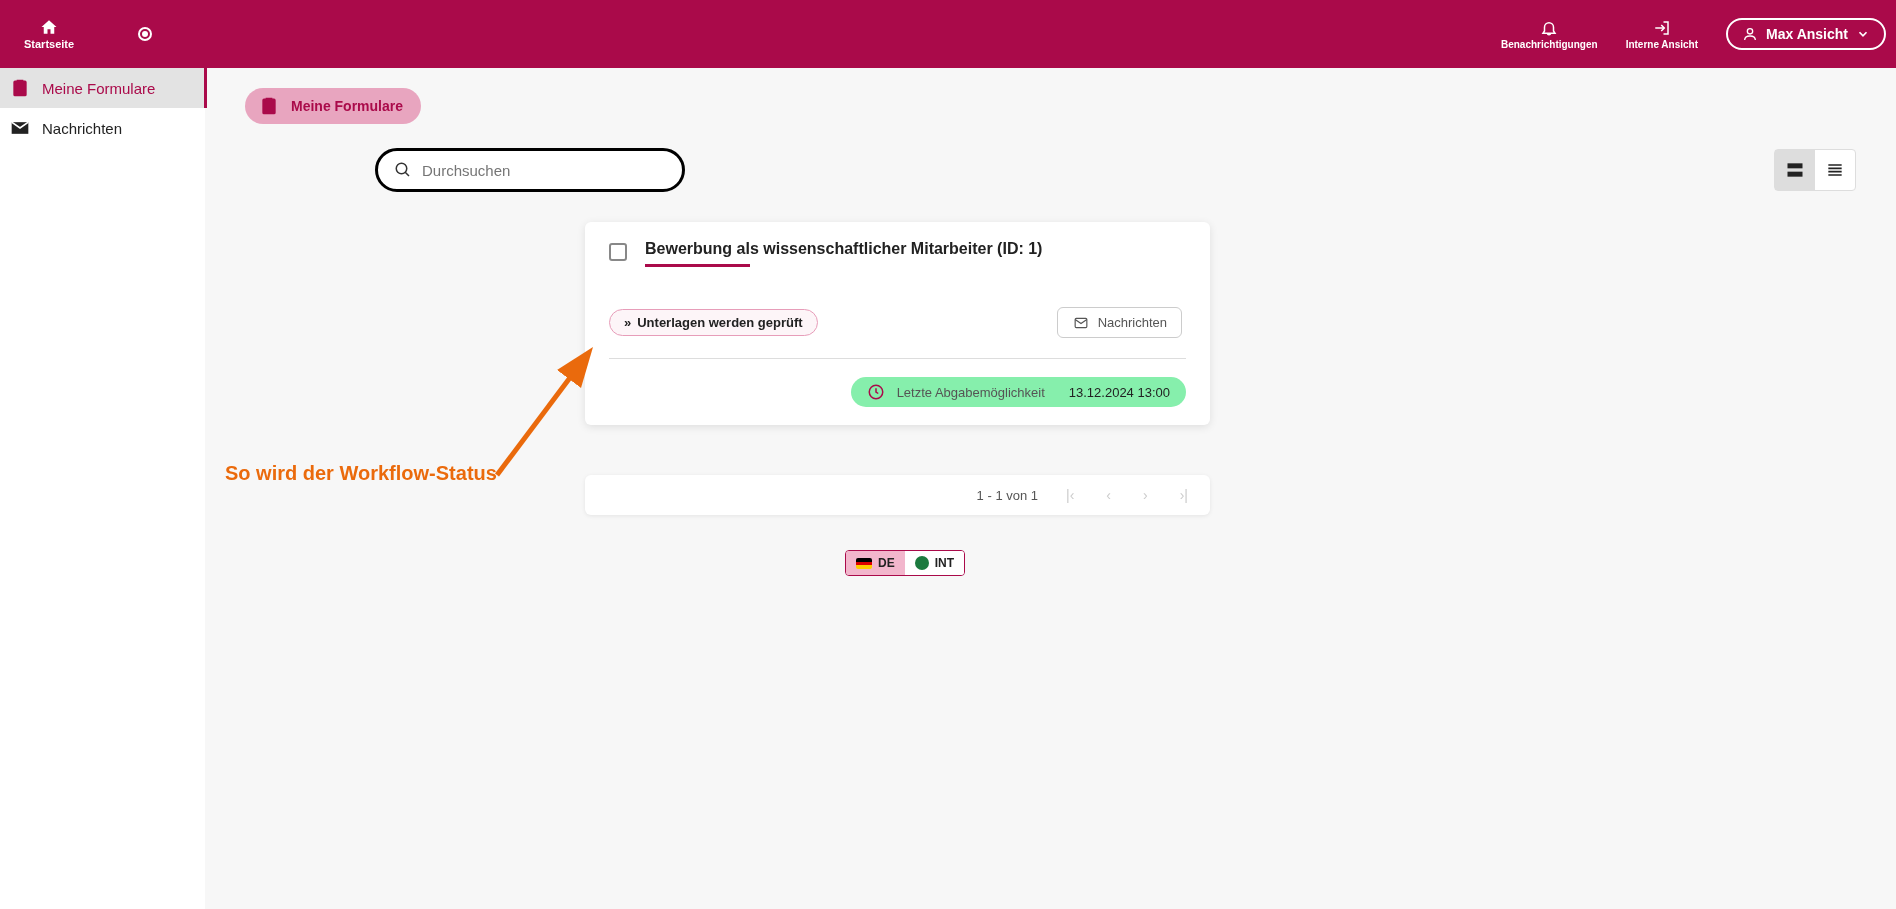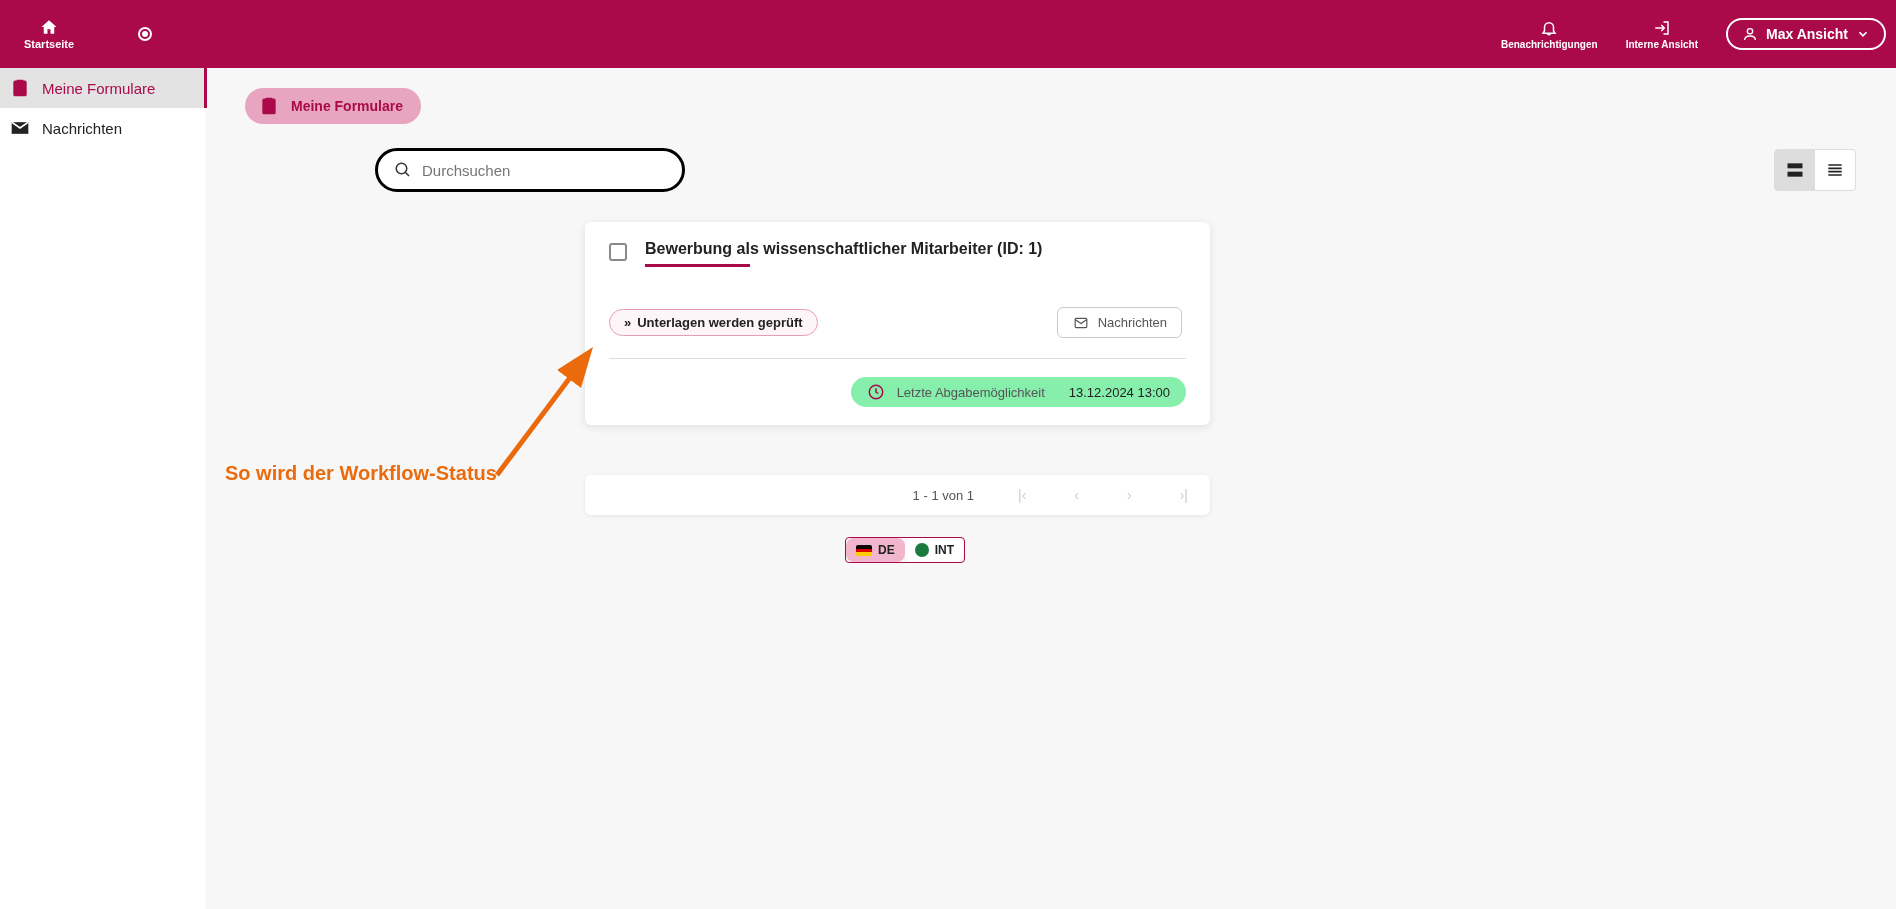--- a/index.html
+++ b/index.html
@@ -59,25 +59,25 @@
   .deadline-chip .lbl { color: #555; }
   .deadline-chip .val { font-weight: 400; margin-left: 12px; }
   .clock-icon svg { display: block; }
 
   
   .annotation { position: absolute; top: 390px; left: 20px; z-index: 5; pointer-events: none; }
   .arrow-svg { position: absolute; top: 275px; left: 270px; pointer-events: none; z-index: 6; }
   .anno-text { color: #ea6a0c; font-weight: 800; font-size: 20px; text-align: center; line-height: 1.55; text-shadow: 0 0 1px #fff; white-space: nowrap; }
 
   
-  .pagination { width: 625px; margin: 50px 0 0 340px; background: #fff; border-radius: 6px; box-shadow: 0 1px 4px rgba(0,0,0,0.08); height: 40px; display: flex; align-items: center; justify-content: flex-end; padding: 0 18px; gap: 40px; font-size: 13px; color: #555; }
+  .pagination { width: 625px; margin: 50px 0 13px 340px; background: #fff; border-radius: 6px; box-shadow: 0 1px 4px rgba(0,0,0,0.08); height: 40px; display: flex; align-items: center; justify-content: flex-end; padding: 0 18px; gap: 24px; font-size: 13px; color: #555; }
   .pg-btn { color: #ccc; cursor: pointer; padding: 4px; font-size: 14px; }
 
   .lang { display: inline-flex; margin: 22px 0 0 600px; border: 1px solid #aa0a4a; border-radius: 4px; overflow: hidden; }
-  .lang-btn { display: inline-flex; align-items: center; gap: 6px; padding: 5px 10px; font-size: 12px; font-weight: 700; background: #fff; cursor: pointer; border-radius: 8px; }
+  .lang-btn { display: inline-flex; align-items: center; gap: 6px; padding: 5px 10px; font-size: 12px; font-weight: 700; background: #fff; cursor: pointer; }
   .lang-btn.active { background: #f2b6cc; }
   .flag-de { width: 16px; height: 11px; background: linear-gradient(#000 33%, #d00 33% 66%, #fc0 66%); border-radius: 2px; }
   .globe { width: 14px; height: 14px; border-radius: 50%; background: #1b7a3e; position: relative; }
 </style>
 </head>
 <body>
 
 <div class="topbar">
   <div class="topbar-left">
     <div class="home-btn">

